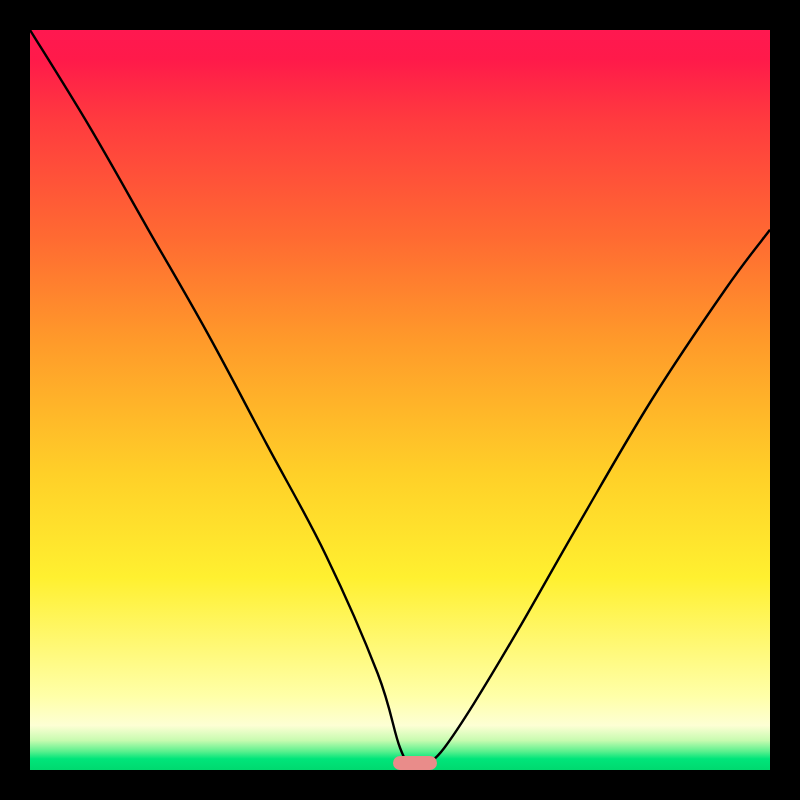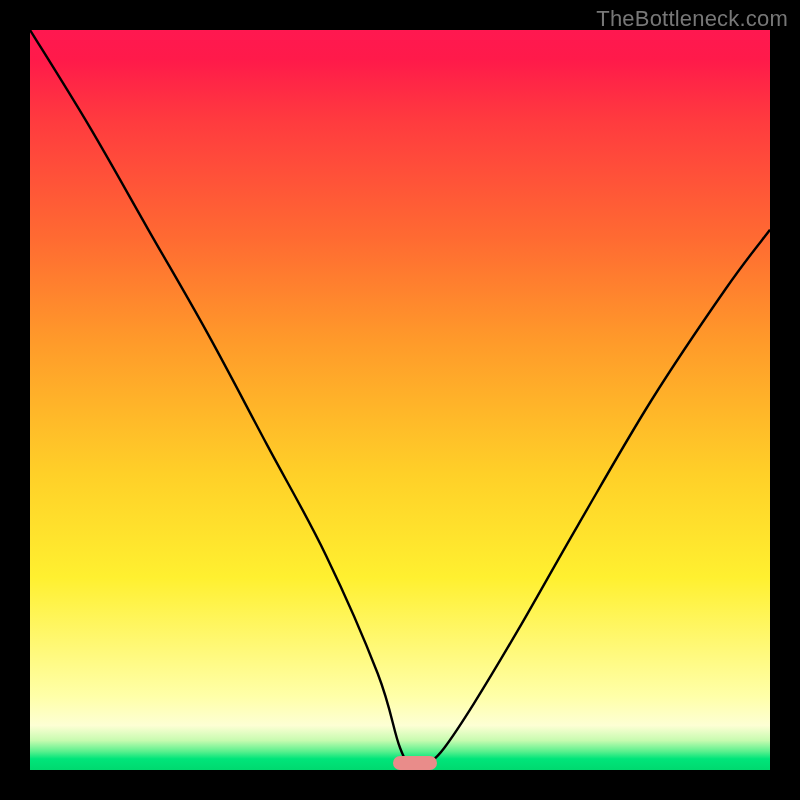--- a/index.html
+++ b/index.html
@@ -73,21 +73,20 @@
     border-radius: 8px;
     z-index: 12;
     transform: translate(-50%, -50%);
   }
 </style>
 </head>
 <body>
 
 <div class="frame">
 
-  <div class="watermark">TheBottleneck.com</div>
 
   <div class="plot-area">
     <div class="gradient"></div>
 
     <svg class="curve" viewBox="0 0 740 740" preserveAspectRatio="none">
       <path id="curve-path" d="M 0.00 0.00 C 10.66 17.32, 37.89 60.24, 59.20 96.20 C 80.51 132.16, 97.09 162.50, 118.40 199.80 C 139.71 237.10, 156.29 264.77, 177.60 303.40 C 198.91 342.03, 215.49 374.44, 236.80 414.40 C 258.11 454.36, 276.02 484.11, 296.00 525.40 C 315.98 566.69, 334.48 609.17, 347.80 643.80 C 361.12 678.43, 363.34 700.48, 370.00 717.80 C 376.66 735.12, 379.47 737.34, 384.80 740.00 C 390.13 742.66, 394.27 736.60, 399.60 732.60 C 404.93 728.60, 406.41 728.46, 414.40 717.80 C 422.39 707.14, 430.68 694.71, 444.00 673.40 C 457.32 652.09, 469.75 631.37, 488.40 599.40 C 507.05 567.43, 523.62 537.09, 547.60 495.80 C 571.58 454.51, 594.96 412.62, 621.60 370.00 C 648.24 327.38, 674.29 289.64, 695.60 259.00 C 716.91 228.36, 732.01 210.46, 740.00 199.80" fill="none" stroke="#000000" stroke-width="2.4"></path>
     </svg>
 
     <div class="marker" id="marker" style="background: rgb(233, 140, 138); left: 384.8px; top: 732.6px;"></div>
   </div>

